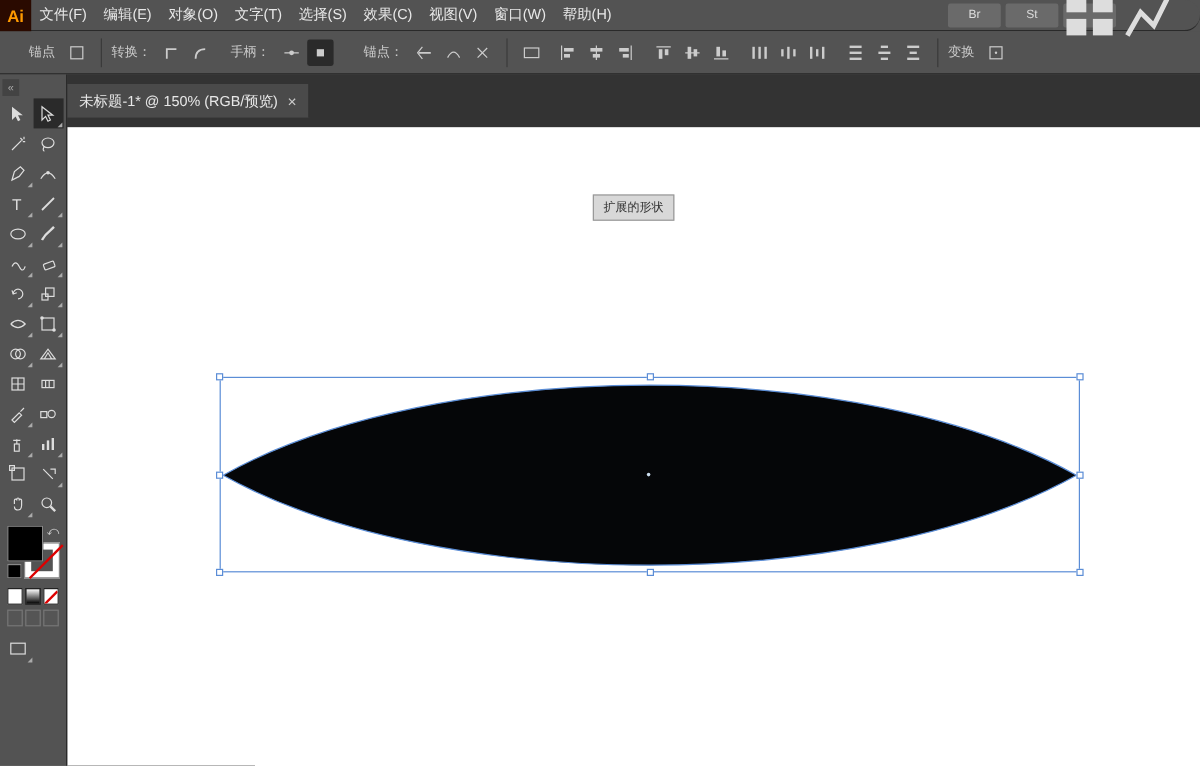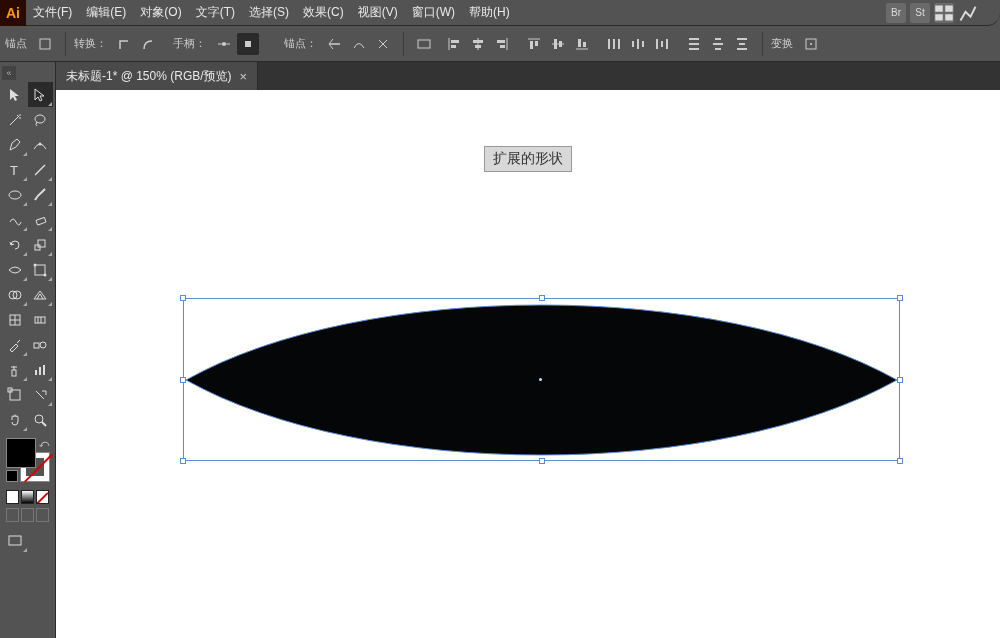--- a/index.html
+++ b/index.html
@@ -12,27 +12,27 @@
     --text-dim:#cccccc;
     --sel-blue:#5b8dd6;
     --canvas:#ffffff;
   }
   *{box-sizing:border-box;font-family:"Microsoft YaHei",Arial,sans-serif;}
   html,body{margin:0;padding:0;width:1000px;height:638px;overflow:hidden;background:var(--bg-dark);}
   .menubar{display:flex;align-items:center;height:26px;background:var(--bg-dark);border-bottom:1px solid #2a2a2a;font-size:12px;color:var(--text-light);border-radius:13px;}
   .ai-logo{width:26px;height:26px;background:#2a0a00;color:#ff9a00;display:flex;align-items:center;justify-content:center;font-weight:bold;font-size:14px;}
   .menu-item{padding:16px 7px;height:26px;display:flex;align-items:center;cursor:default;}
   .menu-spacer{flex:1;}
-  .menu-icon-btn{width:20px;height:20px;margin:0 2px;background:#6a6a6a;border-radius:2px;display:flex;align-items:center;justify-content:center;font-size:10px;color:#ddd;}
-  .ctrl-bar{display:flex;align-items:center;height:36px;background:var(--bg-dark);border-bottom:1px solid #2a2a2a;padding:0 5px;font-size:11px;color:var(--text-dim);}
+  .menu-icon-btn{width:44px;height:20px;margin:0 2px;background:#6a6a6a;border-radius:2px;display:flex;align-items:center;justify-content:center;font-size:10px;color:#ddd;}
+  .ctrl-bar{display:flex;align-items:center;height:36px;background:var(--bg-dark);border-bottom:1px solid #2a2a2a;padding:0 24px;font-size:11px;color:var(--text-dim);}
   .ctrl-label{margin-right:6px;}
   .ctrl-sep{width:1px;height:24px;background:#3a3a3a;margin:0 8px;}
   .ctrl-btn{width:22px;height:22px;margin:0 1px;display:flex;align-items:center;justify-content:center;color:#ccc;border-radius:2px;}
   .ctrl-btn svg{width:16px;height:16px;}
-  .tabbar{display:flex;align-items:center;height:28px;background:var(--bg-darkest);font-size:12px;}
+  .tabbar{display:flex;align-items:center;height:44px;background:var(--bg-darkest);font-size:12px;}
   .doc-tab{height:28px;background:var(--panel-light);color:var(--text-light);display:flex;align-items:center;padding:0 10px;gap:8px;border-right:1px solid #2a2a2a;margin-left:56px;}
   .tab-close{font-size:13px;color:#ccc;cursor:pointer;}
   .workspace{display:flex;height:calc(638px - 26px - 36px - 28px);}
   .toolbar{width:56px;background:var(--bg-dark);display:flex;flex-direction:column;padding:4px 2px;position:absolute;left:0;top:62px;z-index:10;border-right:1px solid #2a2a2a;height:calc(638px - 62px);}
   .toolbar-collapse{width:14px;height:14px;background:var(--bg-darker);color:#aaa;font-size:9px;display:flex;align-items:center;justify-content:center;align-self:flex-start;margin-bottom:2px;}
   .tool-row{display:flex;height:25px;}
   .tool-cell{width:26px;height:25px;display:flex;align-items:center;justify-content:center;color:#ddd;position:relative;}
   .tool-cell.active{background:#2a2a2a;}
   .tool-cell svg{width:16px;height:16px;}
   .tool-cell .corner{position:absolute;right:1px;bottom:1px;width:0;height:0;border-right:4px solid #aaa;border-top:4px solid transparent;}
@@ -42,21 +42,21 @@
   .stroke-swatch::after{content:"";position:absolute;left:5px;top:5px;right:5px;bottom:5px;background:var(--bg-dark);}
   .stroke-swatch::before{content:"";position:absolute;left:-2px;top:50%;width:140%;height:2px;background:#d00;transform:rotate(-45deg);z-index:2;}
   .swap-arrow{position:absolute;right:0;top:0;font-size:10px;color:#ccc;}
   .default-colors{position:absolute;left:0;bottom:0;width:12px;height:12px;background:#000;border:1px solid #888;}
   .mini-swatch-row{display:flex;gap:2px;padding:2px 4px;}
   .mini-swatch{width:14px;height:14px;border:1px solid #222;}
   .canvas-area{flex:1;background:var(--canvas);margin-left:56px;position:relative;overflow:hidden;}
   .selection-box{position:absolute;border:1px solid var(--sel-blue);}
   .sel-handle{position:absolute;width:6px;height:6px;background:#fff;border:1px solid var(--sel-blue);}
   .leaf-shape{position:absolute;}
-  .shape-label{position:absolute;left:50%;top:56px;transform:translateX(-50%);background:#d8d8d8;border:1px solid #999;padding:3px 8px;font-size:14px;color:#333;text-align:right;}
+  .shape-label{position:absolute;left:50%;top:56px;transform:translateX(-50%);background:#d8d8d8;border:1px solid #999;padding:3px 8px;font-size:10px;color:#333;text-align:right;}
   .watermark{position:absolute;left:48%;top:225px;transform:translateX(-50%);font-size:34px;color:rgba(90,90,90,0.45);font-weight:bold;pointer-events:none;letter-spacing:1px;}
   .watermark .g{font-size:56px;vertical-align:middle;}
   .watermark .sub{font-size:17px;display:block;margin-top:-8px;margin-left:58px;letter-spacing:0;}
   .center-dot{position:absolute;width:3px;height:3px;background:#cde;border-radius:50%;}
 </style>
 </head>
 <body>
 
 <div class="menubar">
   <div class="ai-logo">Ai</div>

